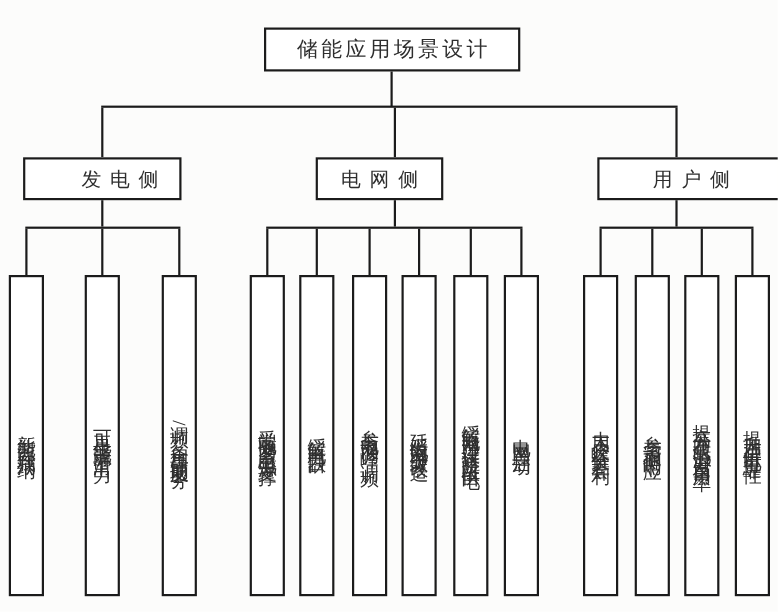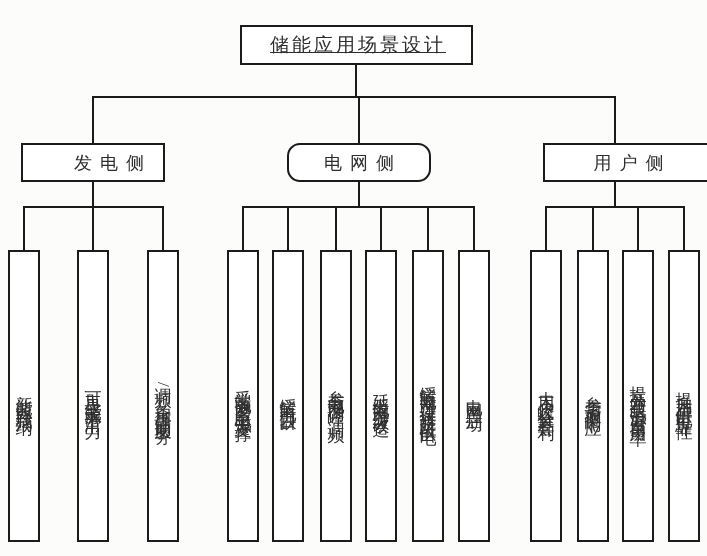--- a/index.html
+++ b/index.html
@@ -22,21 +22,21 @@
     box-sizing:border-box;
     background:#ffffff;
     border:2px solid #1b1b1b;
     display:flex;
     align-items:center;
     justify-content:center;
     color:#2e2e2e;
   }
   .root-box{
     left:240px;top:25px;width:233px;height:40px;
-    font-size:19px;letter-spacing:3px;text-indent:3px;text-decoration:underline;
+    font-size:19px;letter-spacing:3px;text-indent:3px;
   }
   .branch-box{
     top:143px;height:39px;
     font-size:18px;letter-spacing:8px;text-indent:8px;
   }
   .leaf-box{
     top:250px;width:32px;height:292px;
   }
   .vtext{
     writing-mode:vertical-rl;
@@ -58,21 +58,21 @@
 
   <div class="ln" style="left:355px;top:65px;width:2px;height:32px;"></div>
   <div class="ln" style="left:92px;top:96px;width:524px;height:2px;"></div>
   <div class="ln" style="left:92px;top:98px;width:2px;height:45px;"></div>
   <div class="ln" style="left:358px;top:98px;width:2px;height:45px;"></div>
   <div class="ln" style="left:614px;top:98px;width:2px;height:45px;"></div>
 
   <div class="box branch-box" style="left:21px;width:144px;padding-left:32px;">
     <span>发电侧</span>
   </div>
-  <div class="box branch-box" style="left:287px;width:144px;border-radius:13px;">
+  <div class="box branch-box" style="left:287px;width:116px;">
     <span>电网侧</span>
   </div>
   <div class="box branch-box" style="left:543px;width:171px;">
     <span>用户侧</span>
   </div>
 
   <div class="ln" style="left:92px;top:182px;width:2px;height:24px;"></div>
   <div class="ln" style="left:23px;top:206px;width:141px;height:2px;"></div>
   <div class="ln" style="left:23px;top:208px;width:2px;height:42px;"></div>
   <div class="ln" style="left:92px;top:208px;width:2px;height:42px;"></div>

